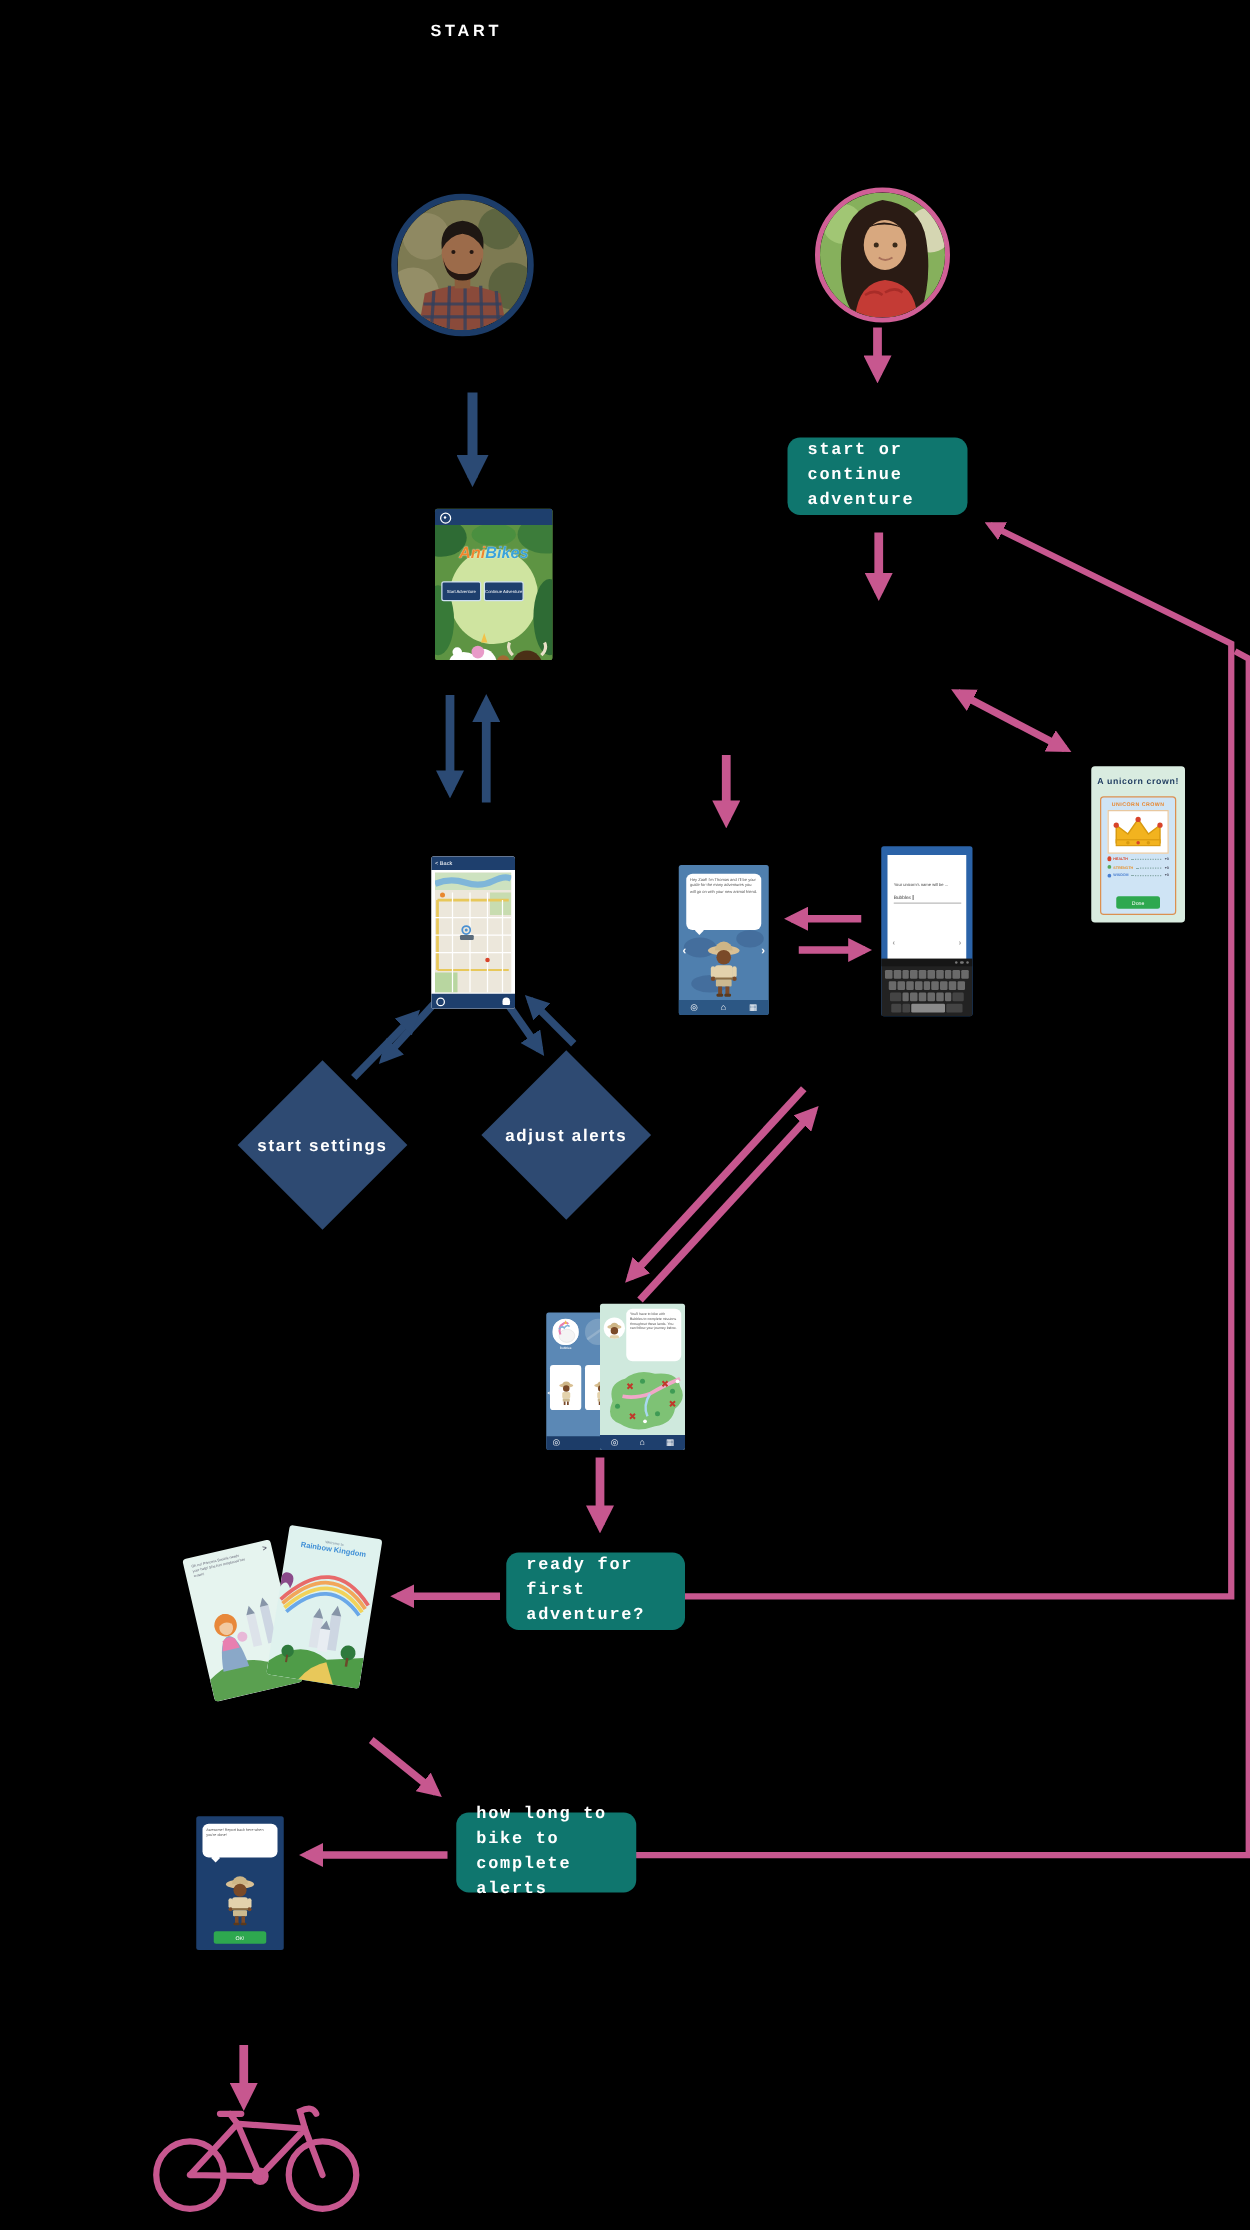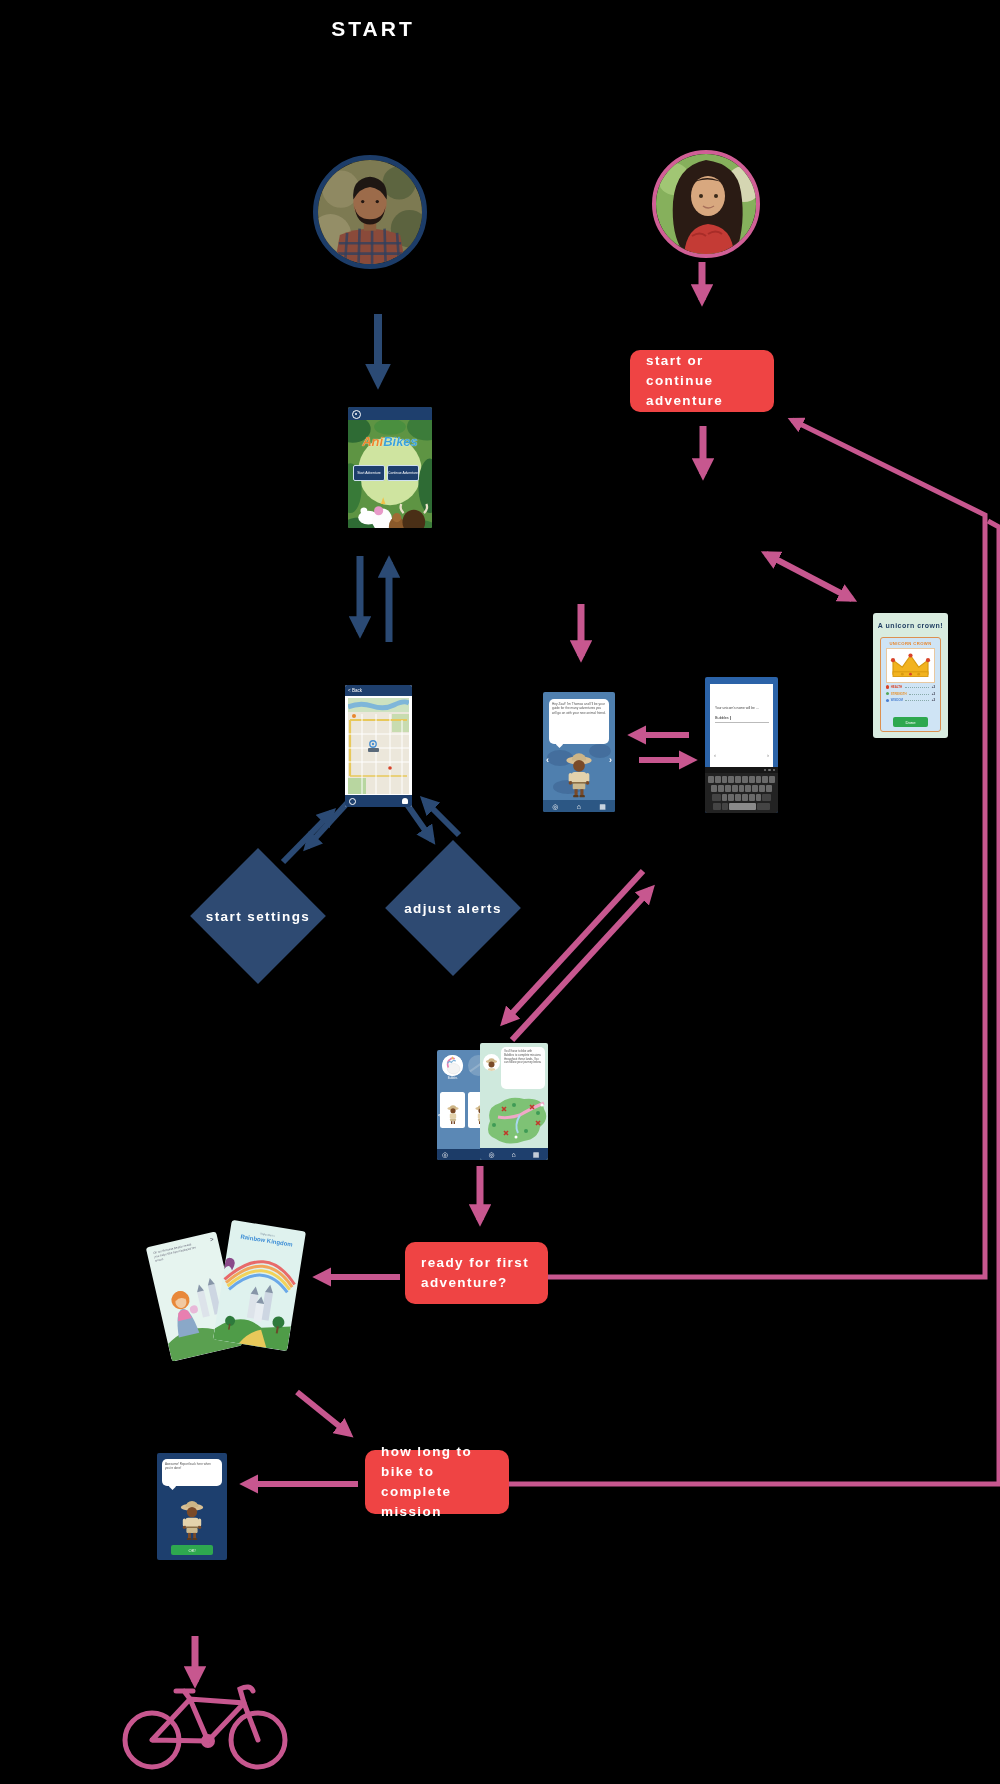--- a/index.html
+++ b/index.html
@@ -2,24 +2,24 @@
 <html><head>
 <meta charset="utf-8">
 <style>
   html,body{margin:0;padding:0;background:#000;}
   #canvas{position:relative;width:1000px;height:1784px;background:#000;overflow:hidden;
           font-family:"Liberation Sans",sans-serif;}
   #connectors{position:absolute;left:0;top:0;z-index:1;}
   .abs{position:absolute;}
   
   .start-label{left:318px;top:17px;width:110px;text-align:center;color:#fff;
-    font-size:21px;font-weight:bold;letter-spacing:3px;z-index:3;}
-  .flow-box{z-index:3;background:#ef4444;border-radius:10px;color:#fff;
+    font-size:13px;font-weight:bold;letter-spacing:3px;z-index:3;}
+  .flow-box{z-index:3;background:#0f766e;border-radius:10px;color:#fff;
     font-size:13.5px;font-weight:600;letter-spacing:1.4px;line-height:1.5;
-    display:flex;align-items:center;padding:0 16px;box-sizing:border-box;}
+    display:flex;align-items:center;padding:0 16px;box-sizing:border-box;font-family:Liberation Mono, monospace;}
   .box-start{left:630px;top:350px;width:144px;height:62px;}
   .box-ready{left:405px;top:1242px;width:143px;height:62px;}
   .box-howlong{left:365px;top:1450px;width:144px;height:64px;}
   .diamond{z-index:3;}
   .diamond .dshape{position:absolute;inset:0;transform:rotate(45deg);}
   .diamond.pinkd .dshape{background:#c7578f;}
   .diamond.navyd .dshape{background:#2e4a72;}
   .diamond .dlabel{position:absolute;inset:0;display:flex;align-items:center;justify-content:center;
     color:#fff;font-size:13.5px;font-weight:600;letter-spacing:1.4px;text-align:center;}
   .d-who{left:652px;top:507px;width:96px;height:96px;}
@@ -32,21 +32,21 @@
   .av-parent{left:313px;top:155px;width:104px;height:104px;border:5px solid #1c3c68;}
   .av-child{left:652px;top:150px;width:100px;height:100px;border:4px solid #d05f96;}
   .avatar svg{display:block;width:100%;height:100%;}
   
   .shot{z-index:3;overflow:hidden;border-radius:2px;}
   .hdrbar{position:absolute;left:0;top:0;right:0;background:#1e3f6d;color:#fff;}
   .ftrbar{position:absolute;left:0;bottom:0;right:0;background:#1e3f6d;color:#fff;
     display:flex;align-items:center;justify-content:space-around;}
   .icon-glyph{font-size:7px;line-height:1;color:#fff;}
   
-  .s-home{left:348px;top:407px;width:84px;height:121px;background:#6fa04a;}
+  .s-home{left:348px;top:407px;width:94px;height:121px;background:#6fa04a;}
   .s-home .hdrbar{height:13px;}
   .person-ic{position:absolute;left:4px;top:3px;width:7px;height:7px;border:1px solid #fff;border-radius:50%;}
   .person-ic i{position:absolute;left:2px;top:1.5px;width:2px;height:2px;background:#fff;border-radius:50%;}
   .s-home .jungle{position:absolute;left:0;top:13px;right:0;bottom:0;}
   .s-home .logo{position:absolute;left:0;top:27px;width:100%;text-align:center;
     font-size:13px;font-weight:bold;font-style:italic;letter-spacing:0;z-index:2;}
   .logo .ani{color:#f0862c;text-shadow:0 0 1px #fff;}
   .logo .bikes{color:#3ba3d8;text-shadow:0 0 1px #fff;}
   .mini-btn{position:absolute;top:58px;width:30px;height:14px;background:#1e3f6d;border-radius:2px;
     color:#fff;font-size:3.4px;line-height:1.25;display:flex;align-items:center;justify-content:center;
@@ -240,21 +240,21 @@
     <div class="dlabel">start settings</div>
   </div>
 
   <div class="abs flow-box box-ready">ready for first adventure?</div>
 
   <div class="abs diamond navyd d-alerts">
     <div class="dshape"></div>
     <div class="dlabel">adjust alerts</div>
   </div>
 
-  <div class="abs flow-box box-howlong">how long to bike to complete mission</div>
+  <div class="abs flow-box box-howlong">how long to bike to complete alerts</div>
 
   <div class="abs shot s-home">
     <svg class="jungle" viewBox="0 0 74 108" preserveAspectRatio="none">
       <rect width="74" height="108" fill="#5e9443"></rect>
       <ellipse cx="37" cy="45" rx="28" ry="30" fill="#cfe4a0"></ellipse>
       <ellipse cx="4" cy="8" rx="16" ry="12" fill="#2e6b34"></ellipse>
       <ellipse cx="70" cy="6" rx="18" ry="12" fill="#3c7c3a"></ellipse>
       <ellipse cx="2" cy="60" rx="10" ry="22" fill="#387a38"></ellipse>
       <ellipse cx="72" cy="58" rx="10" ry="24" fill="#2e6b34"></ellipse>
       <ellipse cx="10" cy="100" rx="20" ry="14" fill="#2e6b34"></ellipse>

